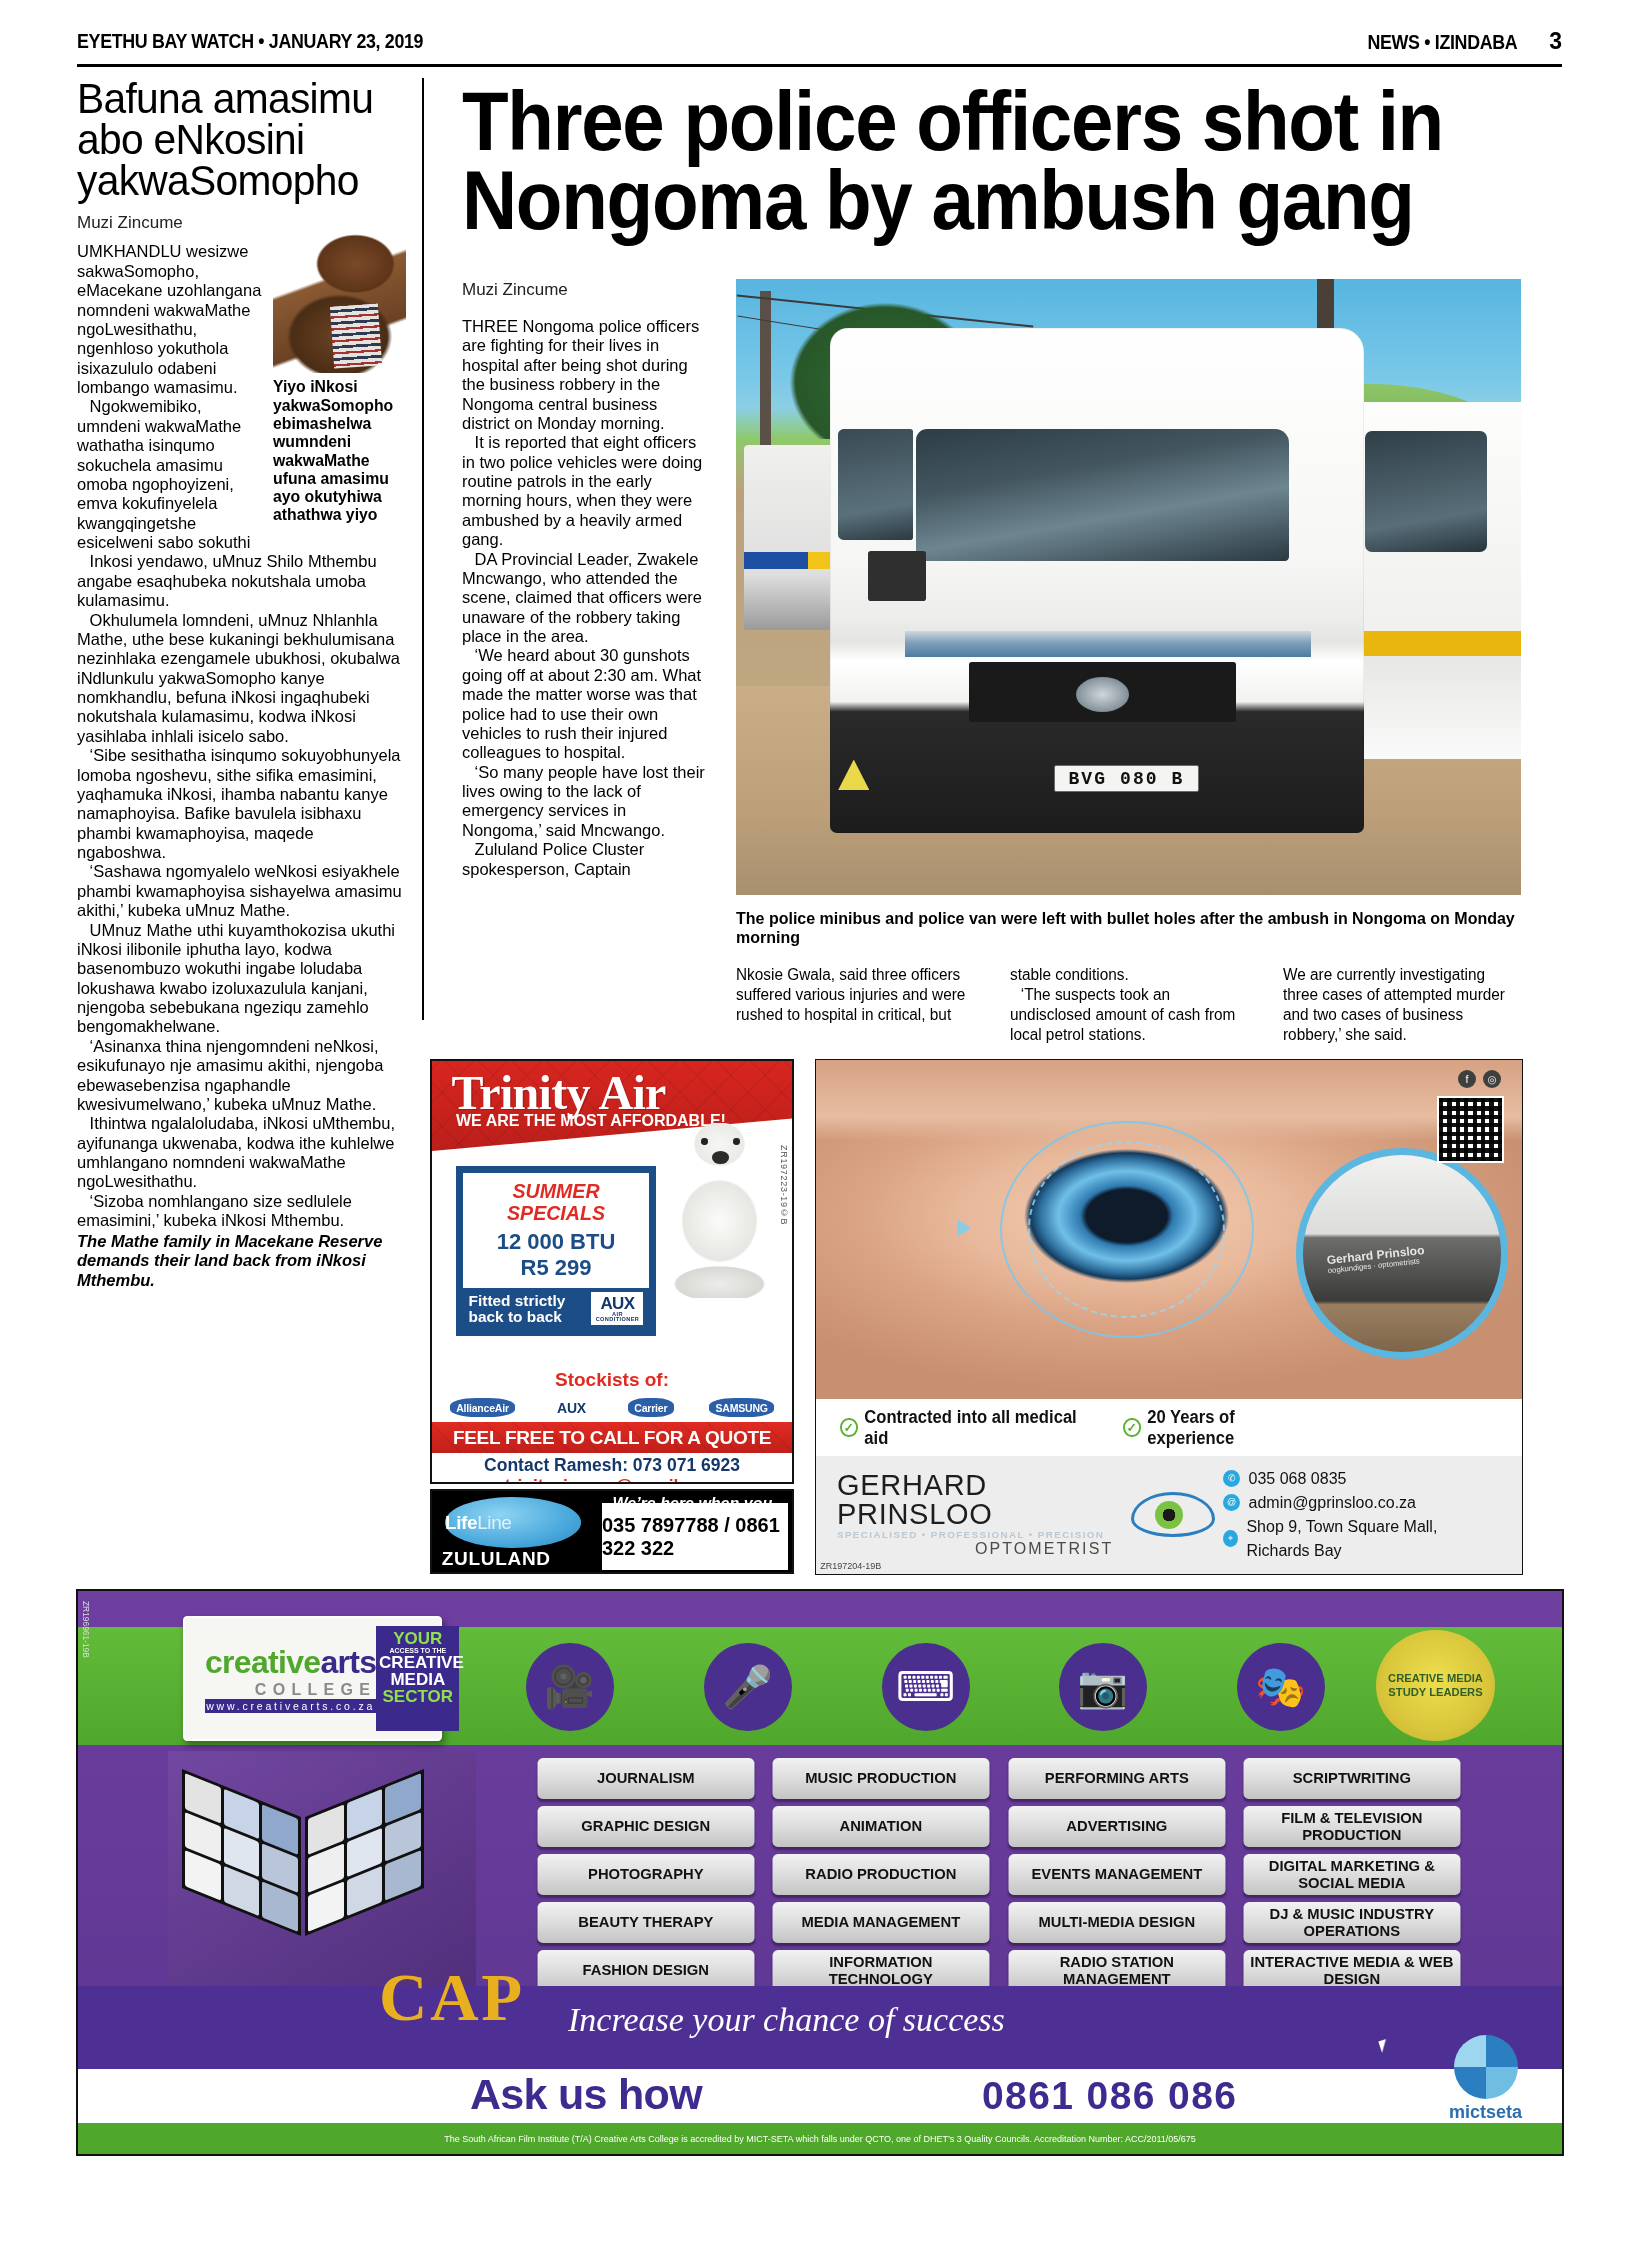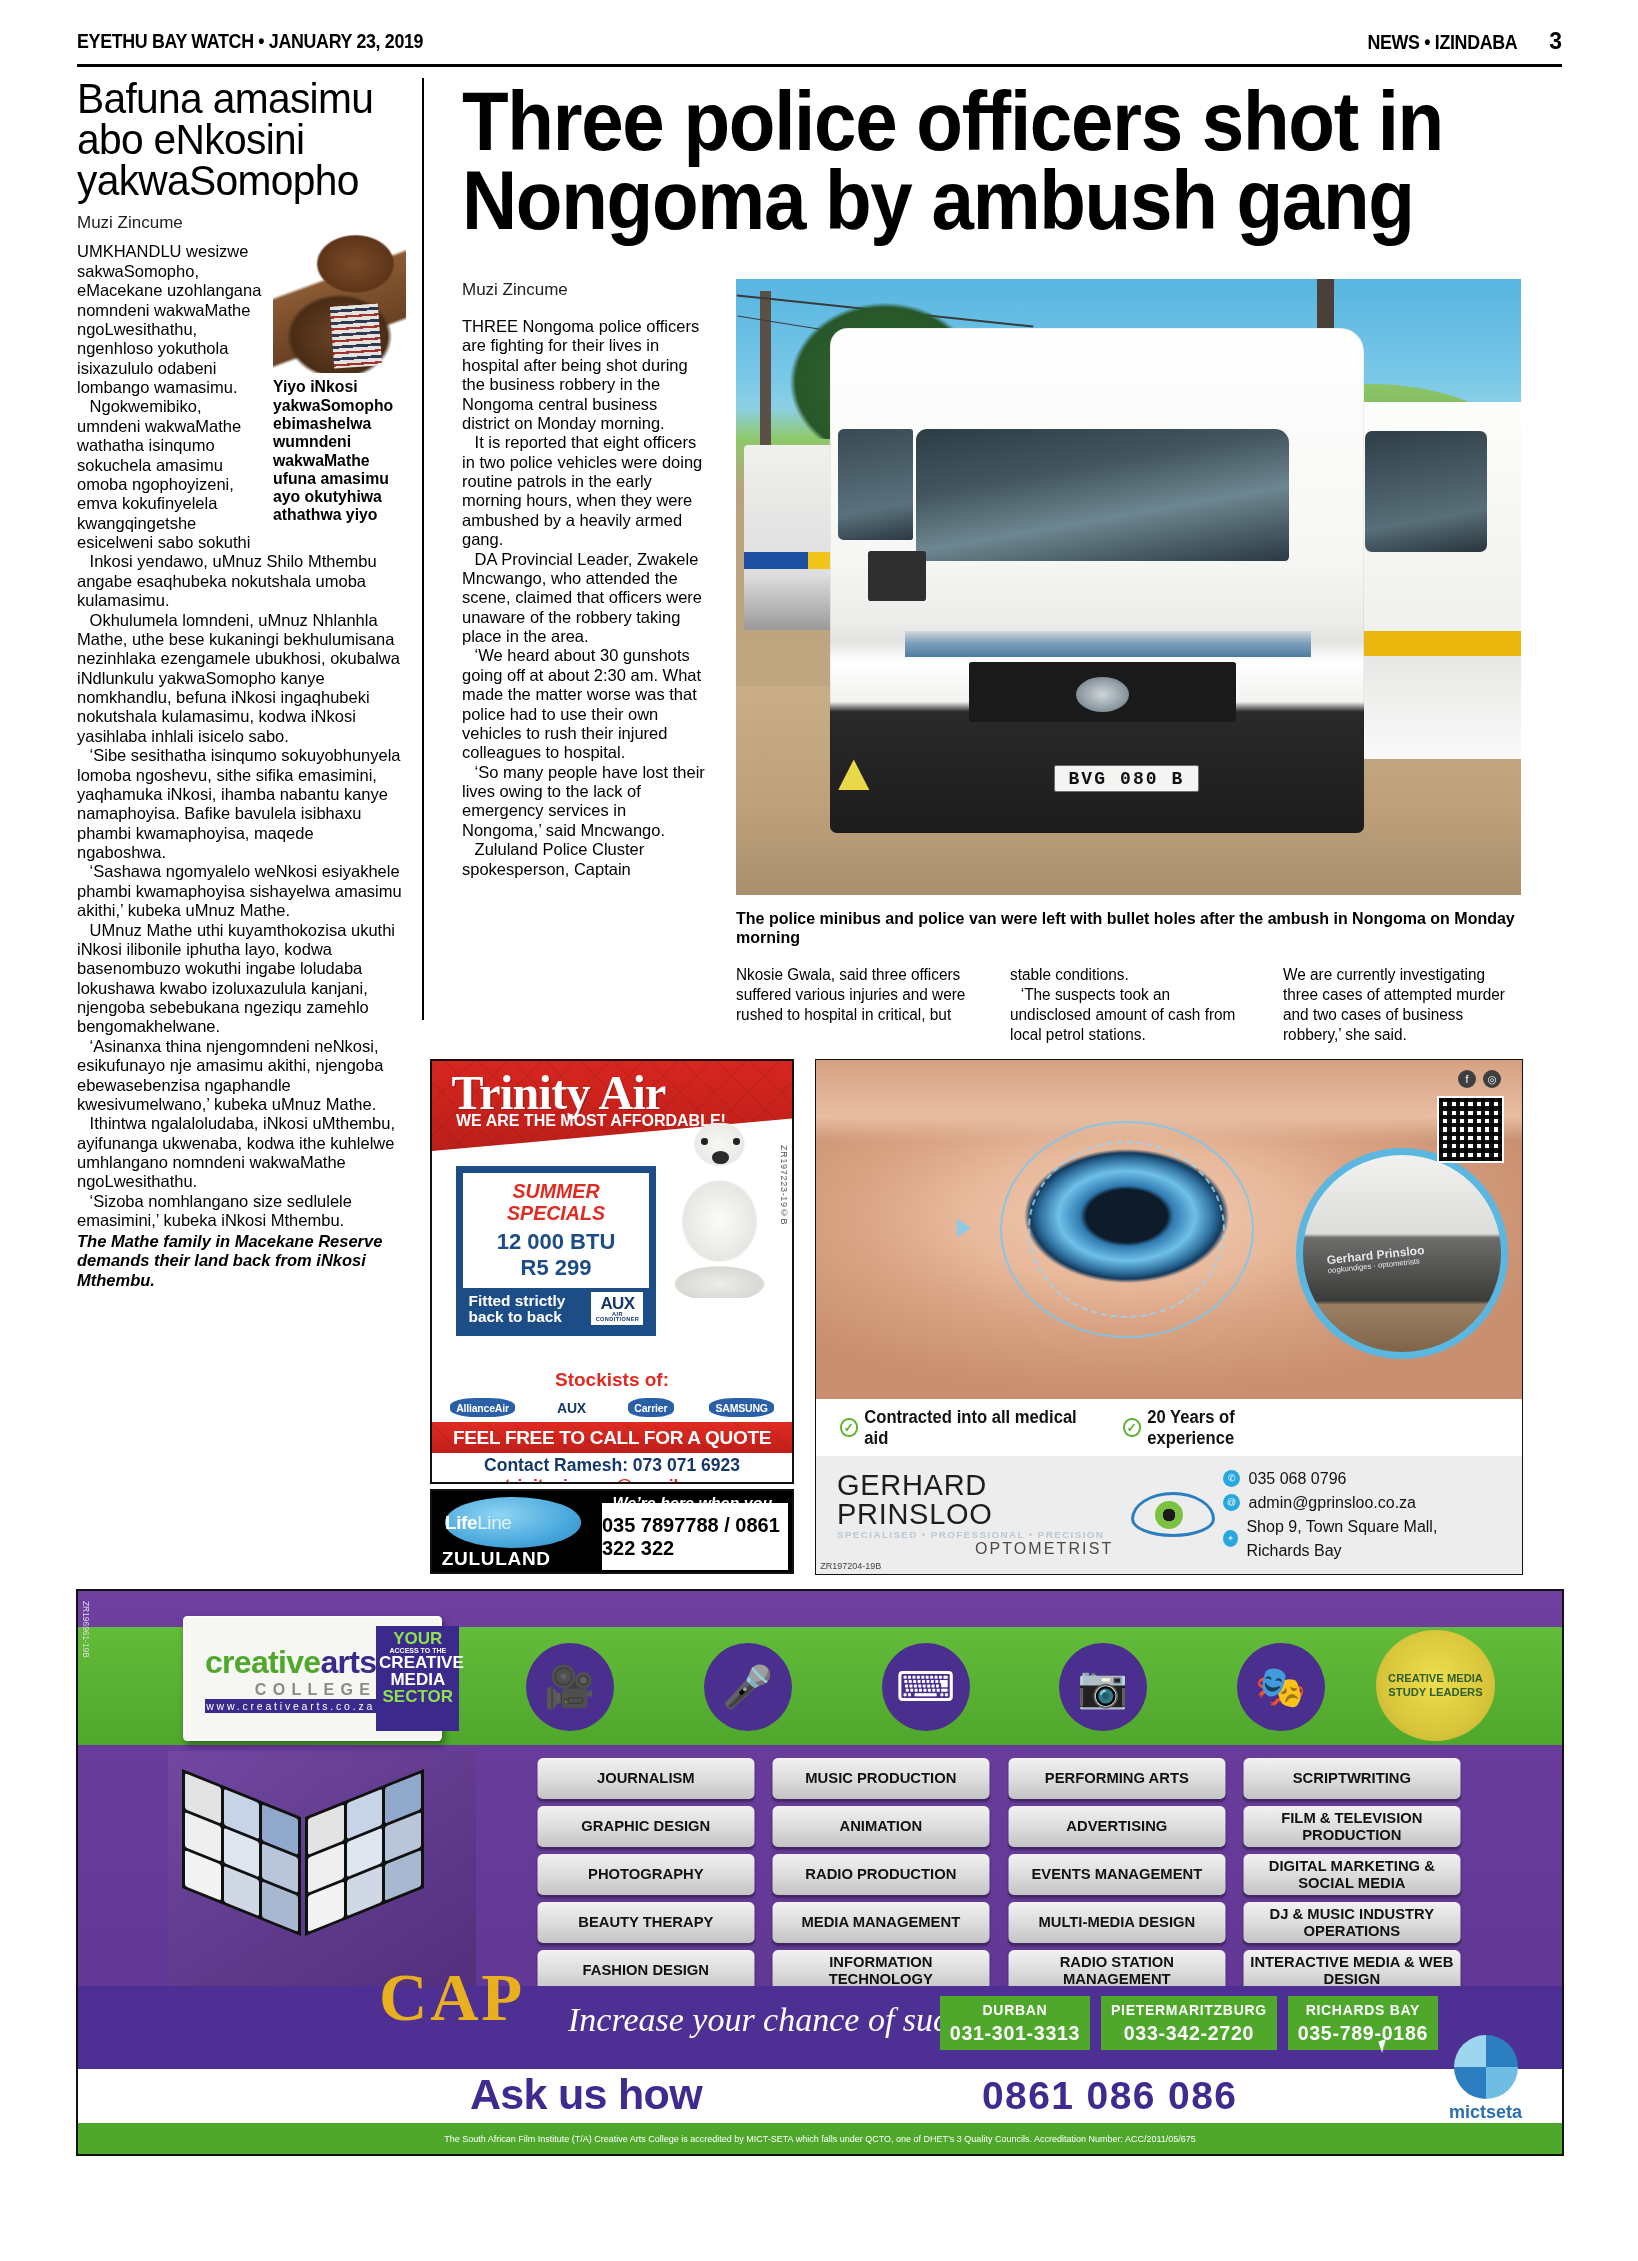--- a/index.html
+++ b/index.html
@@ -782,21 +782,21 @@
           <div class="gp-tag">SPECIALISED • PROFESSIONAL • PRECISION</div>
           <div class="gp-opto">OPTOMETRIST</div>
         </div>
         <div class="gp-eyelogo">
           <div class="el1"></div>
           <div class="el2"></div>
         </div>
         <div class="gp-contact">
           <div class="row">
             <span class="ci">✆</span>
-            <span>035 068 0796</span>
+            <span>035 068 0835</span>
           </div>
           <div class="row">
             <span class="ci">@</span>
             <span>admin@gprinsloo.co.za</span>
           </div>
           <div class="row">
             <span class="ci">⌖</span>
             <span>Shop 9, Town Square Mall, Richards Bay</span>
           </div>
         </div>
@@ -883,34 +883,20 @@
 
     <div class="cap-bottom">
       <div class="purple"></div>
       <div class="white"></div>
 
       <div class="cap-word">CAP</div>
       <div class="cap-increase">Increase your chance of success</div>
       <div class="cap-ask">Ask us how</div>
       <div class="cap-bignum">0861 086 086</div>
 
-      <div class="branches">
-        <div class="branch">
-          <div class="bn">DURBAN</div>
-          <div class="bp">031-301-3313</div>
-        </div>
-        <div class="branch">
-          <div class="bn">PIETERMARITZBURG</div>
-          <div class="bp">033-342-2720</div>
-        </div>
-        <div class="branch">
-          <div class="bn">RICHARDS BAY</div>
-          <div class="bp">035-789-0186</div>
-        </div>
-      </div>
 
       <div class="mict">
         <div class="swirl"></div>
         <div class="mname">mictseta</div>
       </div>
 
       <div class="greenfoot">The South African Film Institute (T/A) Creative Arts College is accredited by MICT-SETA which falls under QCTO, one of DHET’s 3 Quality Councils. Accreditation Number: ACC/2011/05/675</div>
     </div>
   </div>
 

